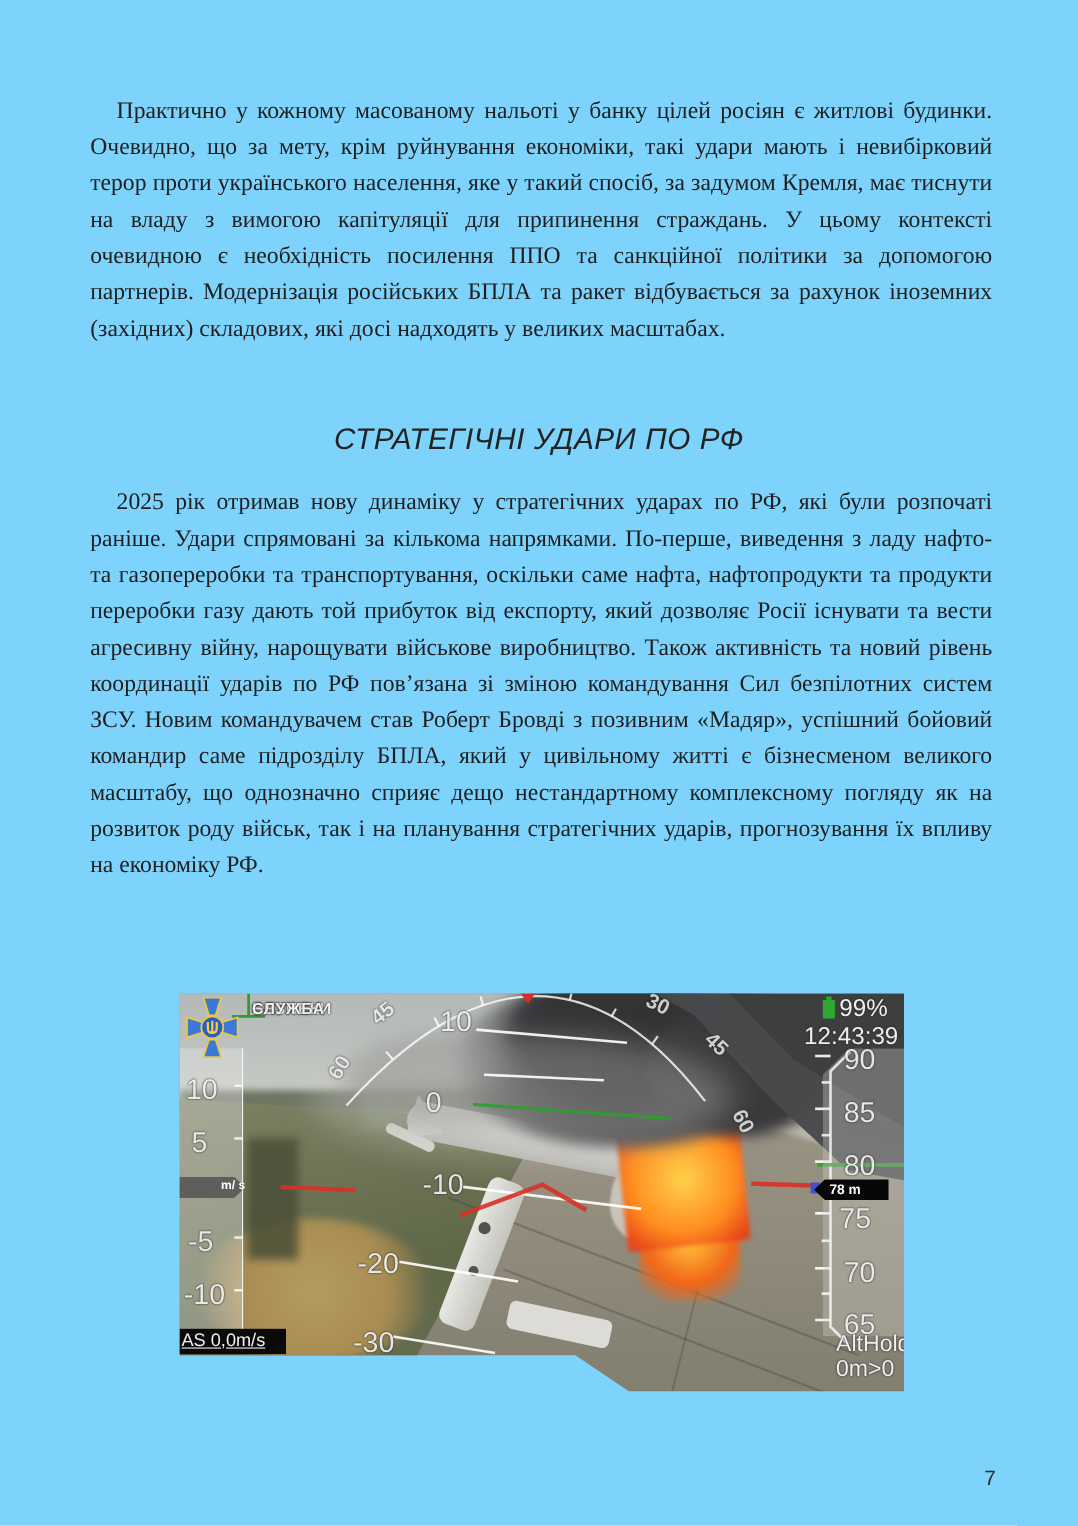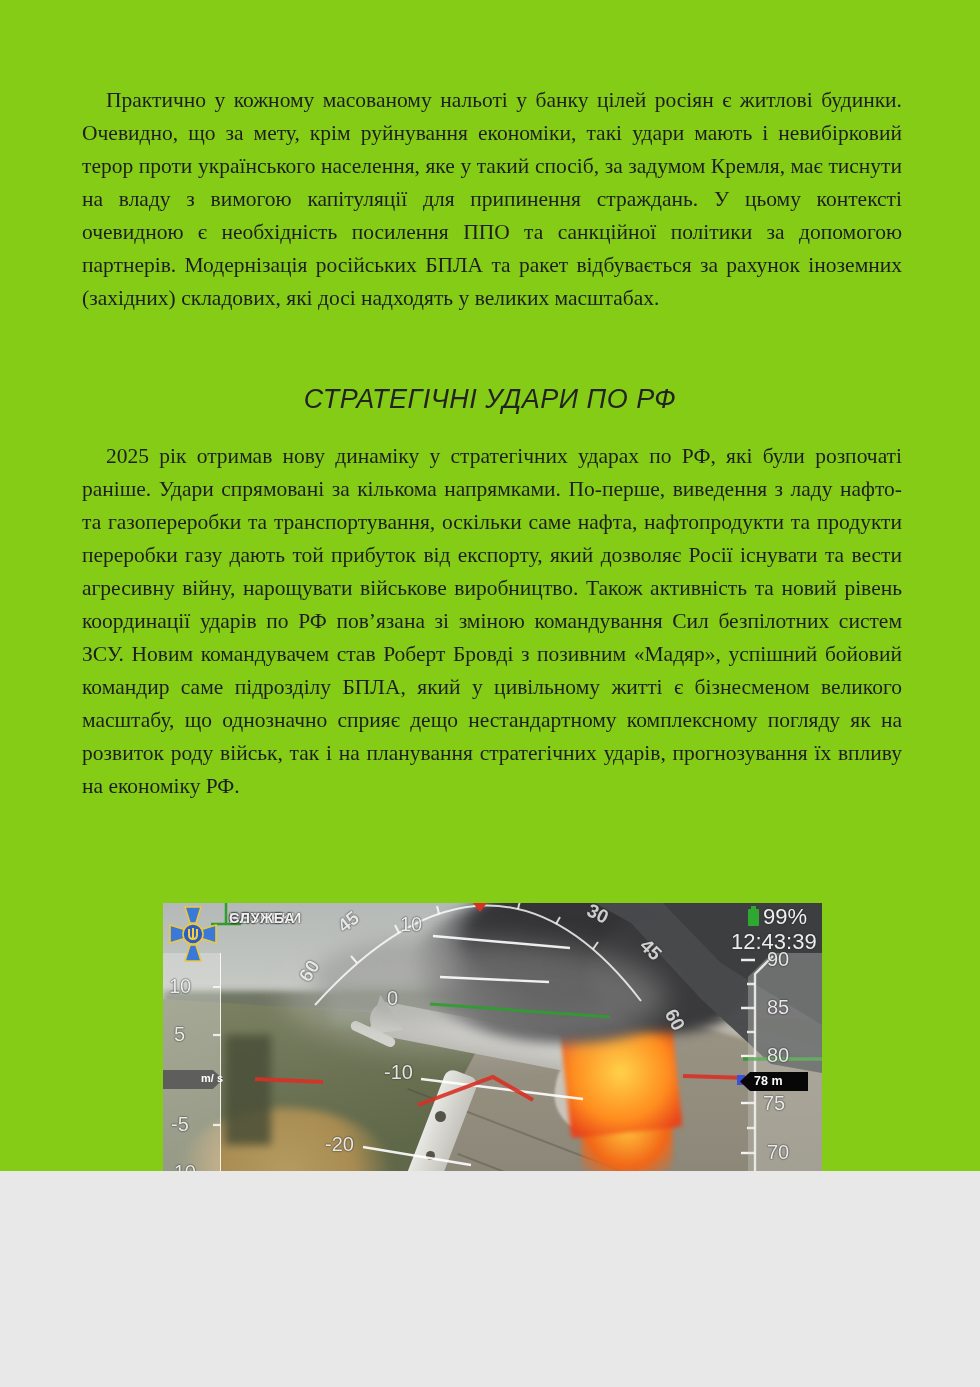--- a/index.html
+++ b/index.html
@@ -1,17 +1,17 @@
 <!DOCTYPE html>
 <html><head>
 <meta charset="utf-8">
 <style>
   html,body{margin:0;padding:0;background:#e8e8e8;}
   .page{
-    position:relative;width:980px;height:1171px;background:#84cc16;
+    position:relative;width:980px;height:1387px;background:#7dd3fc;
     margin:0 auto;overflow:hidden;
     font-family:"Liberation Serif",serif;color:#1d1d1d;
   }
   .para{
     position:absolute;left:82px;width:820px;margin:0;
     font-size:21.5px;line-height:33px;text-align:justify;text-indent:24px;
     color:#1e1e1e;
   }
   .p1{top:84px;}
   .p2{top:440px;}
@@ -72,21 +72,21 @@
   .smoke4{left:428px;top:8px;width:165px;height:122px;border-radius:50%;background:#3a3a3c;filter:blur(6px);}
   .dronewing{left:0;top:0;width:659px;height:363px;}
   .haze{left:118px;top:38px;width:385px;height:112px;border-radius:50%;background:rgba(202,204,200,.33);filter:blur(14px);}
   
   .hudsvg{left:0;top:0;width:659px;height:363px;}
   .hudtxt{
     color:rgba(255,255,255,.93);
     text-shadow:0 0 2px rgba(40,40,40,.95),0 0 1px rgba(40,40,40,.9);
     white-space:nowrap;
   }
-  .scale{font-size:20px;opacity:.92;}
+  .scale{font-size:26px;opacity:.92;}
   .roll{font-size:19px;opacity:.82;font-weight:700;}
   .wm-text{left:66px;top:6px;font-size:14.5px;font-weight:700;line-height:19.5px;letter-spacing:.6px;}
   .batt-pct{left:600px;top:1px;font-size:22px;}
   .clock{left:568px;top:26px;font-size:22px;color:#ededed;}
   .battery{left:585px;top:6px;width:11px;height:17px;background:#2fa832;border-radius:1px;}
   .battery:before{content:"";position:absolute;left:3px;top:-3px;width:5px;height:3px;background:#2fa832;}
   .failsafe{left:268px;top:127px;font-size:33px;font-weight:700;letter-spacing:1px;
     color:rgba(224,47,28,.92);text-shadow:0 0 2px rgba(90,10,5,.4);}
   .asbar{left:0;top:305px;width:97px;height:23px;background:#0a0a0a;}
   .asbar span{position:static;display:inline-block;margin:2px 0 0 2px;font-size:16.5px;color:#f0f0f0;text-decoration:underline;}

